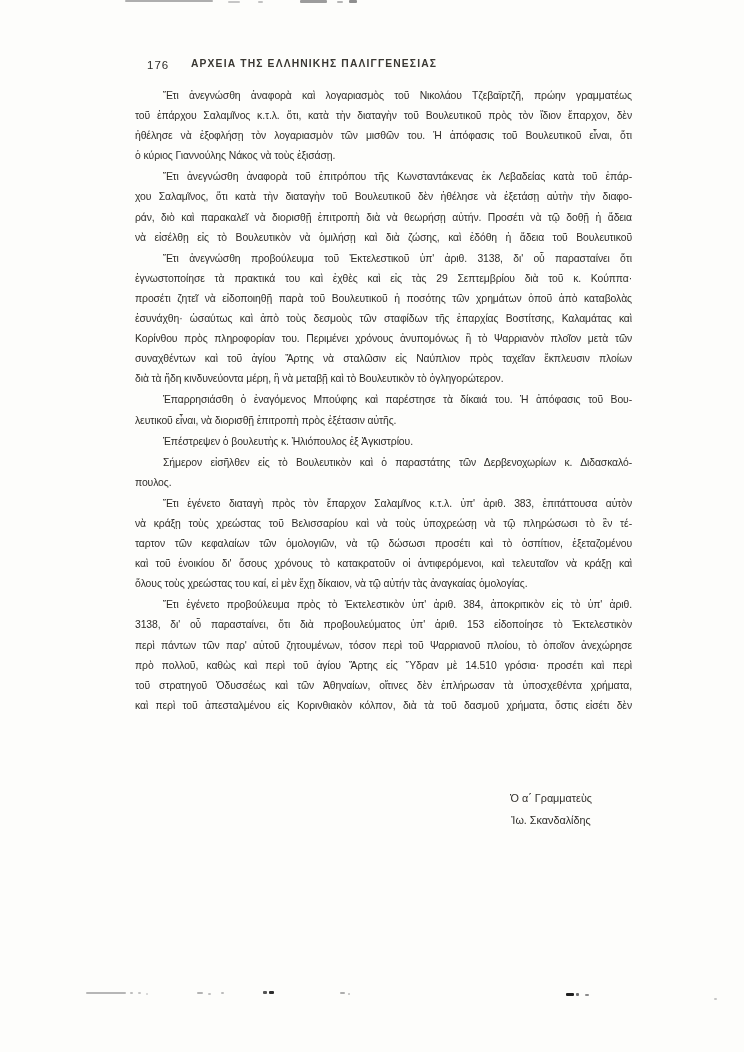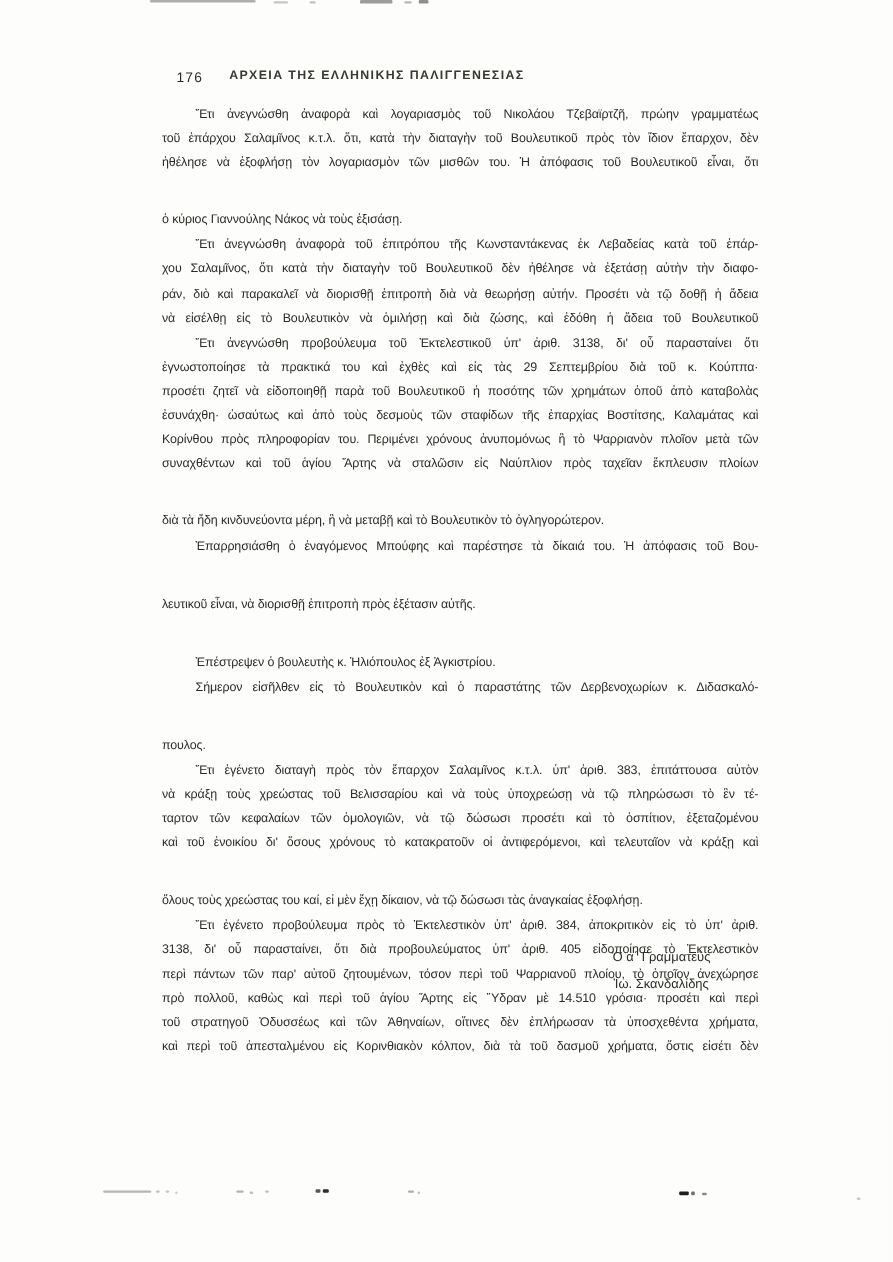--- a/index.html
+++ b/index.html
@@ -33,21 +33,21 @@
     font-size:10.4px; line-height:20.1px; letter-spacing:-0.1px;
     text-rendering:optimizeLegibility;
   }
   .paragraph { margin-bottom:1px; }
   .line {
     text-align:justify;
     text-align-last:justify;
     min-height:20.1px;
   }
   .line.first { text-indent:28px; }
-  .line.last { text-align-last:left;margin-top:28px; }
+  .line.last { text-align-last:left; }
   .signature-block {
     position:absolute; right:152px; top:787px;
     text-align:center;
     font-size:10.8px; line-height:22px;
   }
   .artifact { position:absolute; border-radius:1px; }
   .a-top1 { left:125px; top:0;  width:88px; height:2px; background:#aeaeae; }
   .a-top2 { left:228px; top:1px; width:12px; height:2px; background:#c6c6c6; }
   .a-top3 { left:258px; top:1px; width:5px;  height:2px; background:#c2c2c2; }
   .a-top4 { left:300px; top:0;  width:27px; height:3px; background:#9c9c9c; }
@@ -117,25 +117,25 @@
       </div>
       <div class="paragraph">
         <div class="line first">Σήμερον εἰσῆλθεν εἰς τὸ Βουλευτικὸν καὶ ὁ παραστάτης τῶν Δερβενοχωρίων κ. Διδασκαλό-</div>
         <div class="line last">πουλος.</div>
       </div>
       <div class="paragraph">
         <div class="line first">Ἔτι ἐγένετο διαταγὴ πρὸς τὸν ἔπαρχον Σαλαμῖνος κ.τ.λ. ὑπ' ἀριθ. 383, ἐπιτάττουσα αὐτὸν</div>
         <div class="line">νὰ κράξῃ τοὺς χρεώστας τοῦ Βελισσαρίου καὶ νὰ τοὺς ὑποχρεώσῃ νὰ τῷ πληρώσωσι τὸ ἓν τέ-</div>
         <div class="line">ταρτον τῶν κεφαλαίων τῶν ὁμολογιῶν, νὰ τῷ δώσωσι προσέτι καὶ τὸ ὁσπίτιον, ἐξεταζομένου</div>
         <div class="line">καὶ τοῦ ἐνοικίου δι' ὅσους χρόνους τὸ κατακρατοῦν οἱ ἀντιφερόμενοι, καὶ τελευταῖον νὰ κράξῃ καὶ</div>
-        <div class="line last">ὅλους τοὺς χρεώστας του καί, εἰ μὲν ἔχῃ δίκαιον, νὰ τῷ δώσωσι τὰς ἀναγκαίας ἐξοφλήσῃ.</div>
+        <div class="line last">ὅλους τοὺς χρεώστας του καί, εἰ μὲν ἔχῃ δίκαιον, νὰ τῷ αὐτήν τὰς ἀναγκαίας ὁμολογίας.</div>
       </div>
       <div class="paragraph">
         <div class="line first">Ἔτι ἐγένετο προβούλευμα πρὸς τὸ Ἐκτελεστικὸν ὑπ' ἀριθ. 384, ἀποκριτικὸν εἰς τὸ ὑπ' ἀριθ.</div>
-        <div class="line">3138, δι' οὗ παρασταίνει, ὅτι διὰ προβουλεύματος ὑπ' ἀριθ. 405 εἰδοποίησε τὸ Ἐκτελεστικὸν</div>
+        <div class="line">3138, δι' οὗ παρασταίνει, ὅτι διὰ προβουλεύματος ὑπ' ἀριθ. 153 εἰδοποίησε τὸ Ἐκτελεστικὸν</div>
         <div class="line">περὶ πάντων τῶν παρ' αὐτοῦ ζητουμένων, τόσον περὶ τοῦ Ψαρριανοῦ πλοίου, τὸ ὁποῖον ἀνεχώρησε</div>
         <div class="line">πρὸ πολλοῦ, καθὼς καὶ περὶ τοῦ ἁγίου Ἄρτης εἰς Ὕδραν μὲ 14.510 γρόσια· προσέτι καὶ περὶ</div>
         <div class="line">τοῦ στρατηγοῦ Ὀδυσσέως καὶ τῶν Ἀθηναίων, οἵτινες δὲν ἐπλήρωσαν τὰ ὑποσχεθέντα χρήματα,</div>
         <div class="line">καὶ περὶ τοῦ ἀπεσταλμένου εἰς Κορινθιακὸν κόλπον, διὰ τὰ τοῦ δασμοῦ χρήματα, ὅστις εἰσέτι δὲν</div>
       </div>
     </main>
 
   <div class="signature-block">
     <div>Ὁ α΄ Γραμματεὺς</div>
     <div>Ἰω. Σκανδαλίδης</div>

